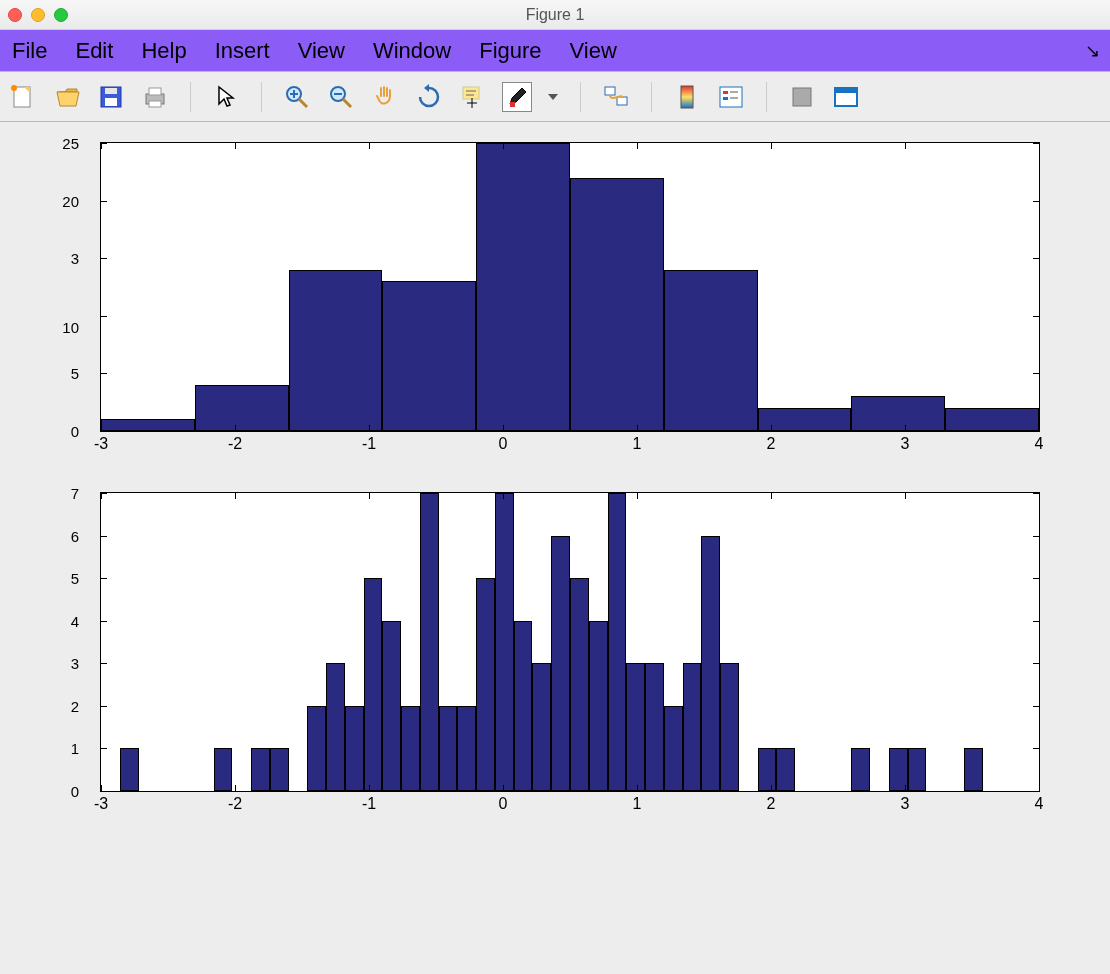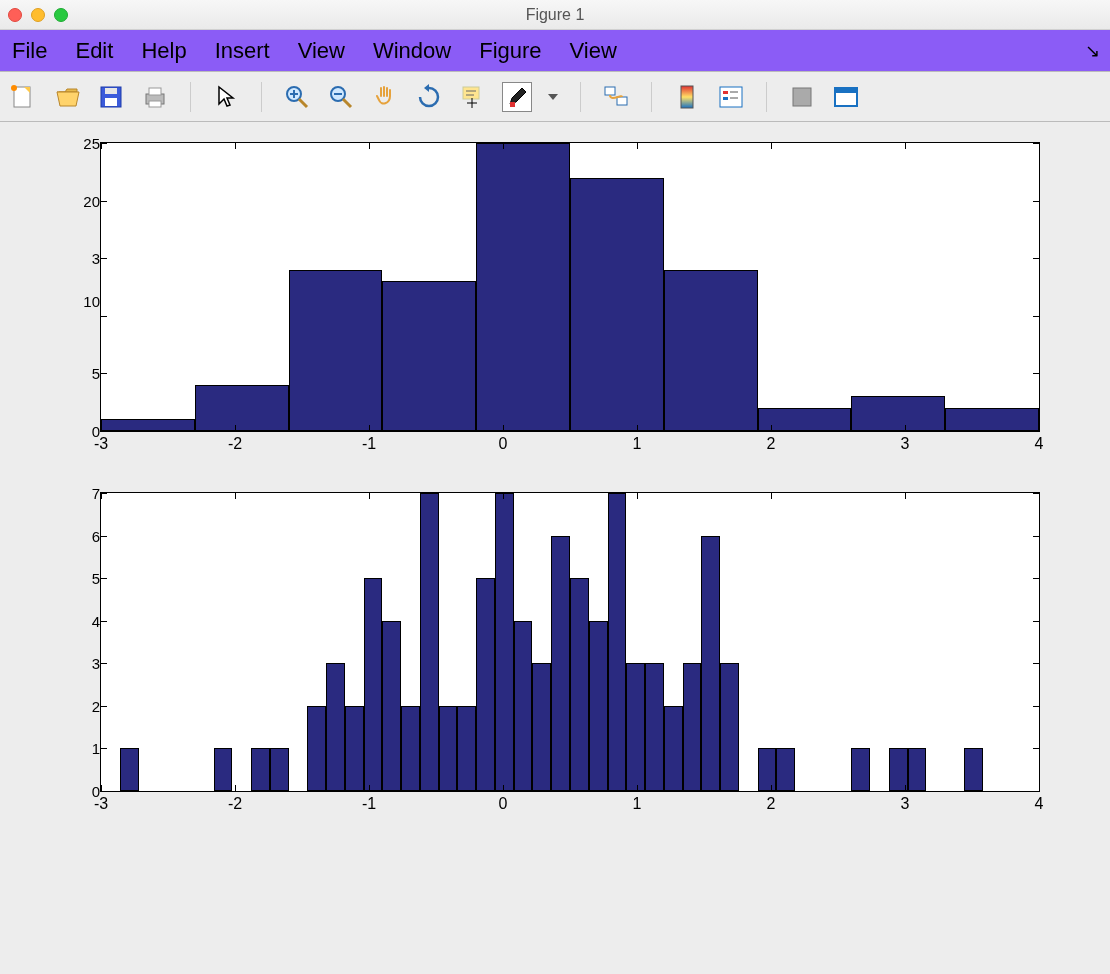--- a/index.html
+++ b/index.html
@@ -92,21 +92,21 @@
   .axes2 { height: 300px; margin-left: 60px; margin-right: 30px; }
   .bar {
     position: absolute;
     bottom: 0;
     background: #2a2a80;
     border: 1px solid #000;
   }
   .ylabel {
     position: absolute;
     right: 100%;
-    margin-right: 1px;
+    margin-right: 22px;
     font-size: 15px;
     transform: translateY(50%);
   }
   .xlabel {
     position: absolute;
     top: 100%;
     margin-top: 4px;
     font-size: 16px;
     transform: translateX(-50%);
   }
@@ -291,21 +291,21 @@
         <div class="bar" style="left: 750.4px; width: 93.8px; height: 34.56px;"></div>
         <div class="bar" style="left: 844.2px; width: 93.8px; height: 23.04px;"></div>
         <div class="ytick" style="top: 288px;"></div>
         <div class="ytick r" style="top: 288px;"></div>
         <div class="ylabel" style="bottom: 0px;">0</div>
         <div class="ytick" style="top: 230.4px;"></div>
         <div class="ytick r" style="top: 230.4px;"></div>
         <div class="ylabel" style="bottom: 57.6px;">5</div>
         <div class="ytick" style="top: 172.8px;"></div>
         <div class="ytick r" style="top: 172.8px;"></div>
-        <div class="ylabel" style="bottom: 130px;">10</div>
+        <div class="ylabel" style="bottom: 104px;">10</div>
         <div class="ytick" style="top: 115.2px;"></div>
         <div class="ytick r" style="top: 115.2px;"></div>
         <div class="ylabel" style="bottom: 172.8px;">3</div>
         <div class="ytick" style="top: 57.6px;"></div>
         <div class="ytick r" style="top: 57.6px;"></div>
         <div class="ylabel" style="bottom: 230.4px;">20</div>
         <div class="ytick" style="top: 0px;"></div>
         <div class="ytick r" style="top: 0px;"></div>
         <div class="ylabel" style="bottom: 288px;">25</div>
         <div class="xtick" style="left: 0px;"></div>

